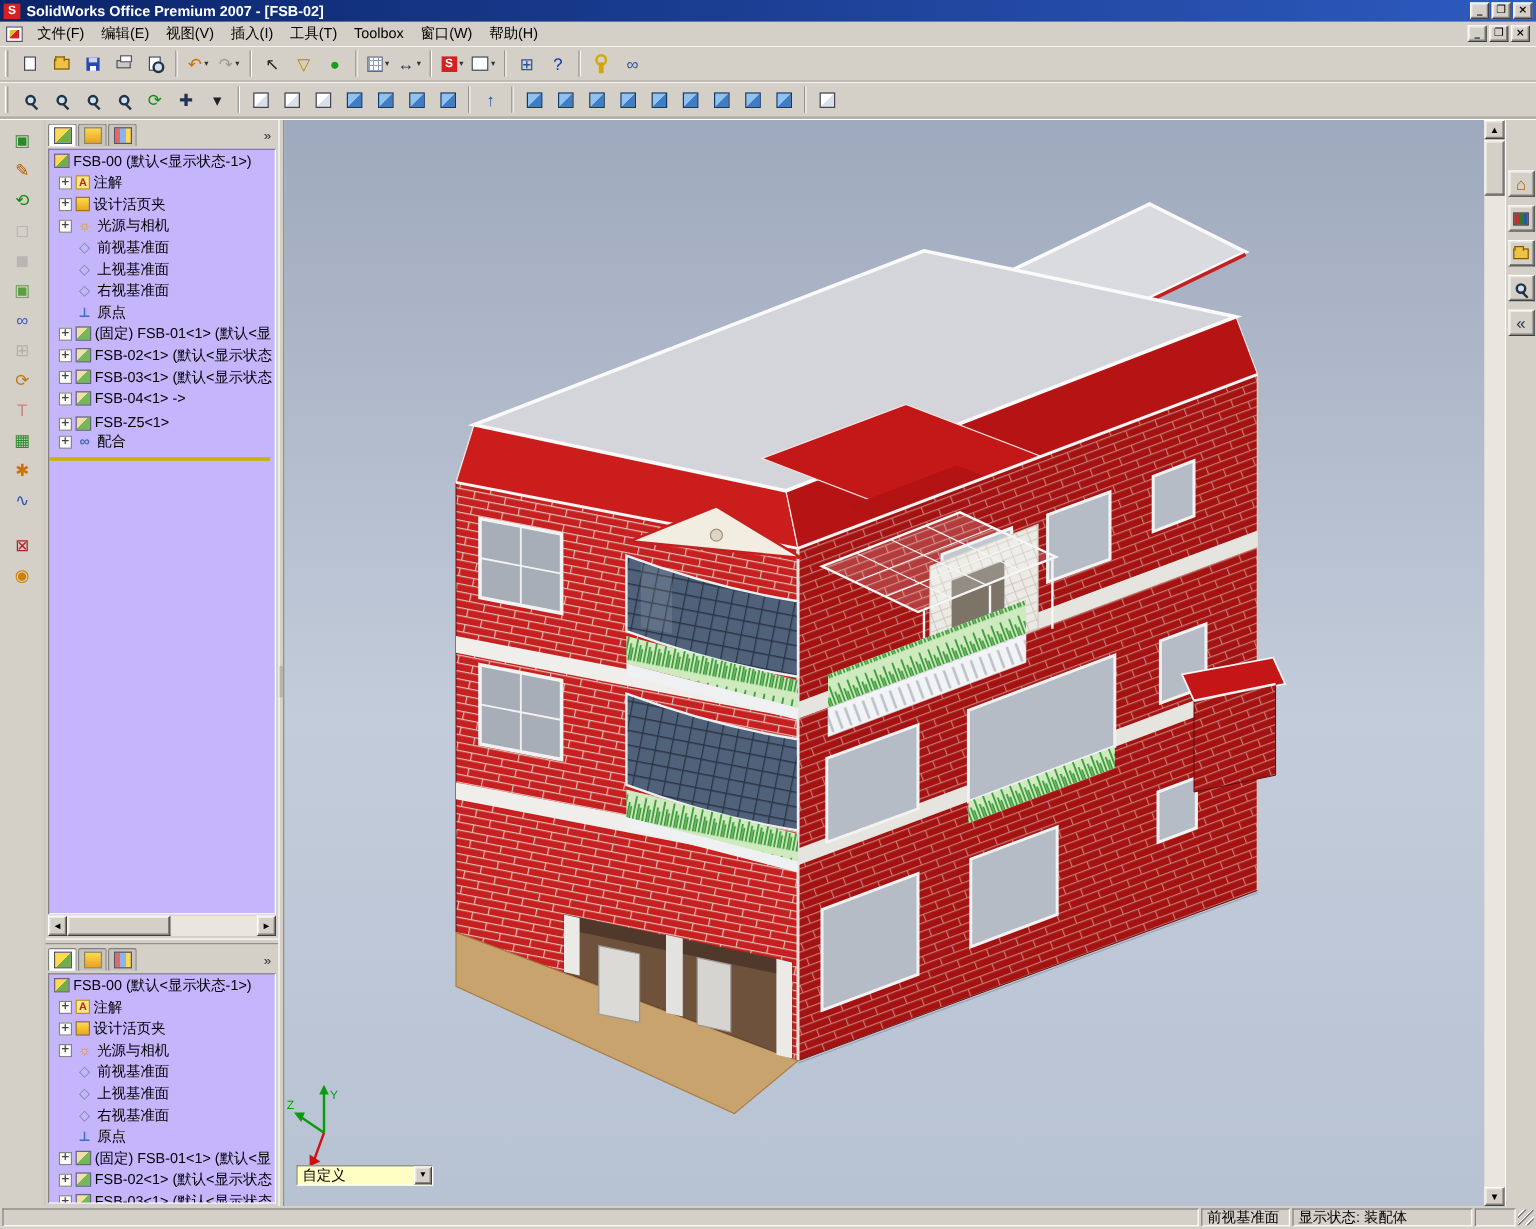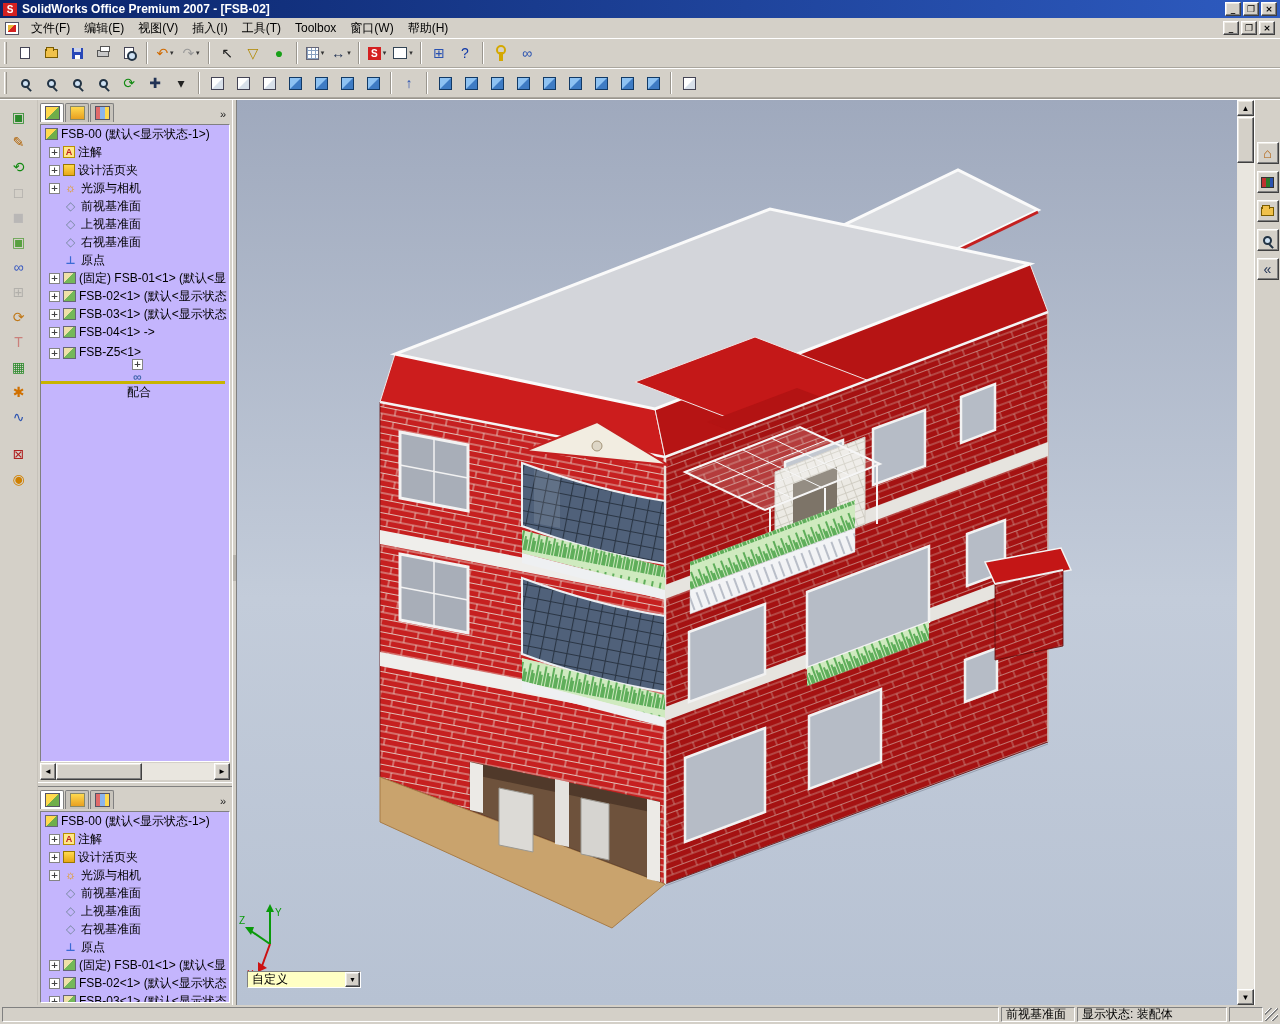--- a/index.html
+++ b/index.html
@@ -534,21 +534,21 @@
         <i class="tico ico-component"></i>
         <span class="tlab">FSB-04&lt;1&gt; -&gt;</span>
       </div>
 
       <div class="trow" style="margin-left: 6px; align-items: flex-end;">
         <span class="texp plus"></span>
         <i class="tico ico-component"></i>
         <span class="tlab">FSB-Z5&lt;1&gt;</span>
       </div>
 
-      <div class="trow" style="margin-left: 6px; flex-direction: column;">
+      <div class="trow" style="margin-left: 6px;">
         <span class="texp plus"></span>
         <i class="tico ico-mates"></i>
         <span class="tlab">配合</span>
       </div>
 
       <div class="trow rollback" style="margin-left: 0px;">
         
         
         
       </div>

